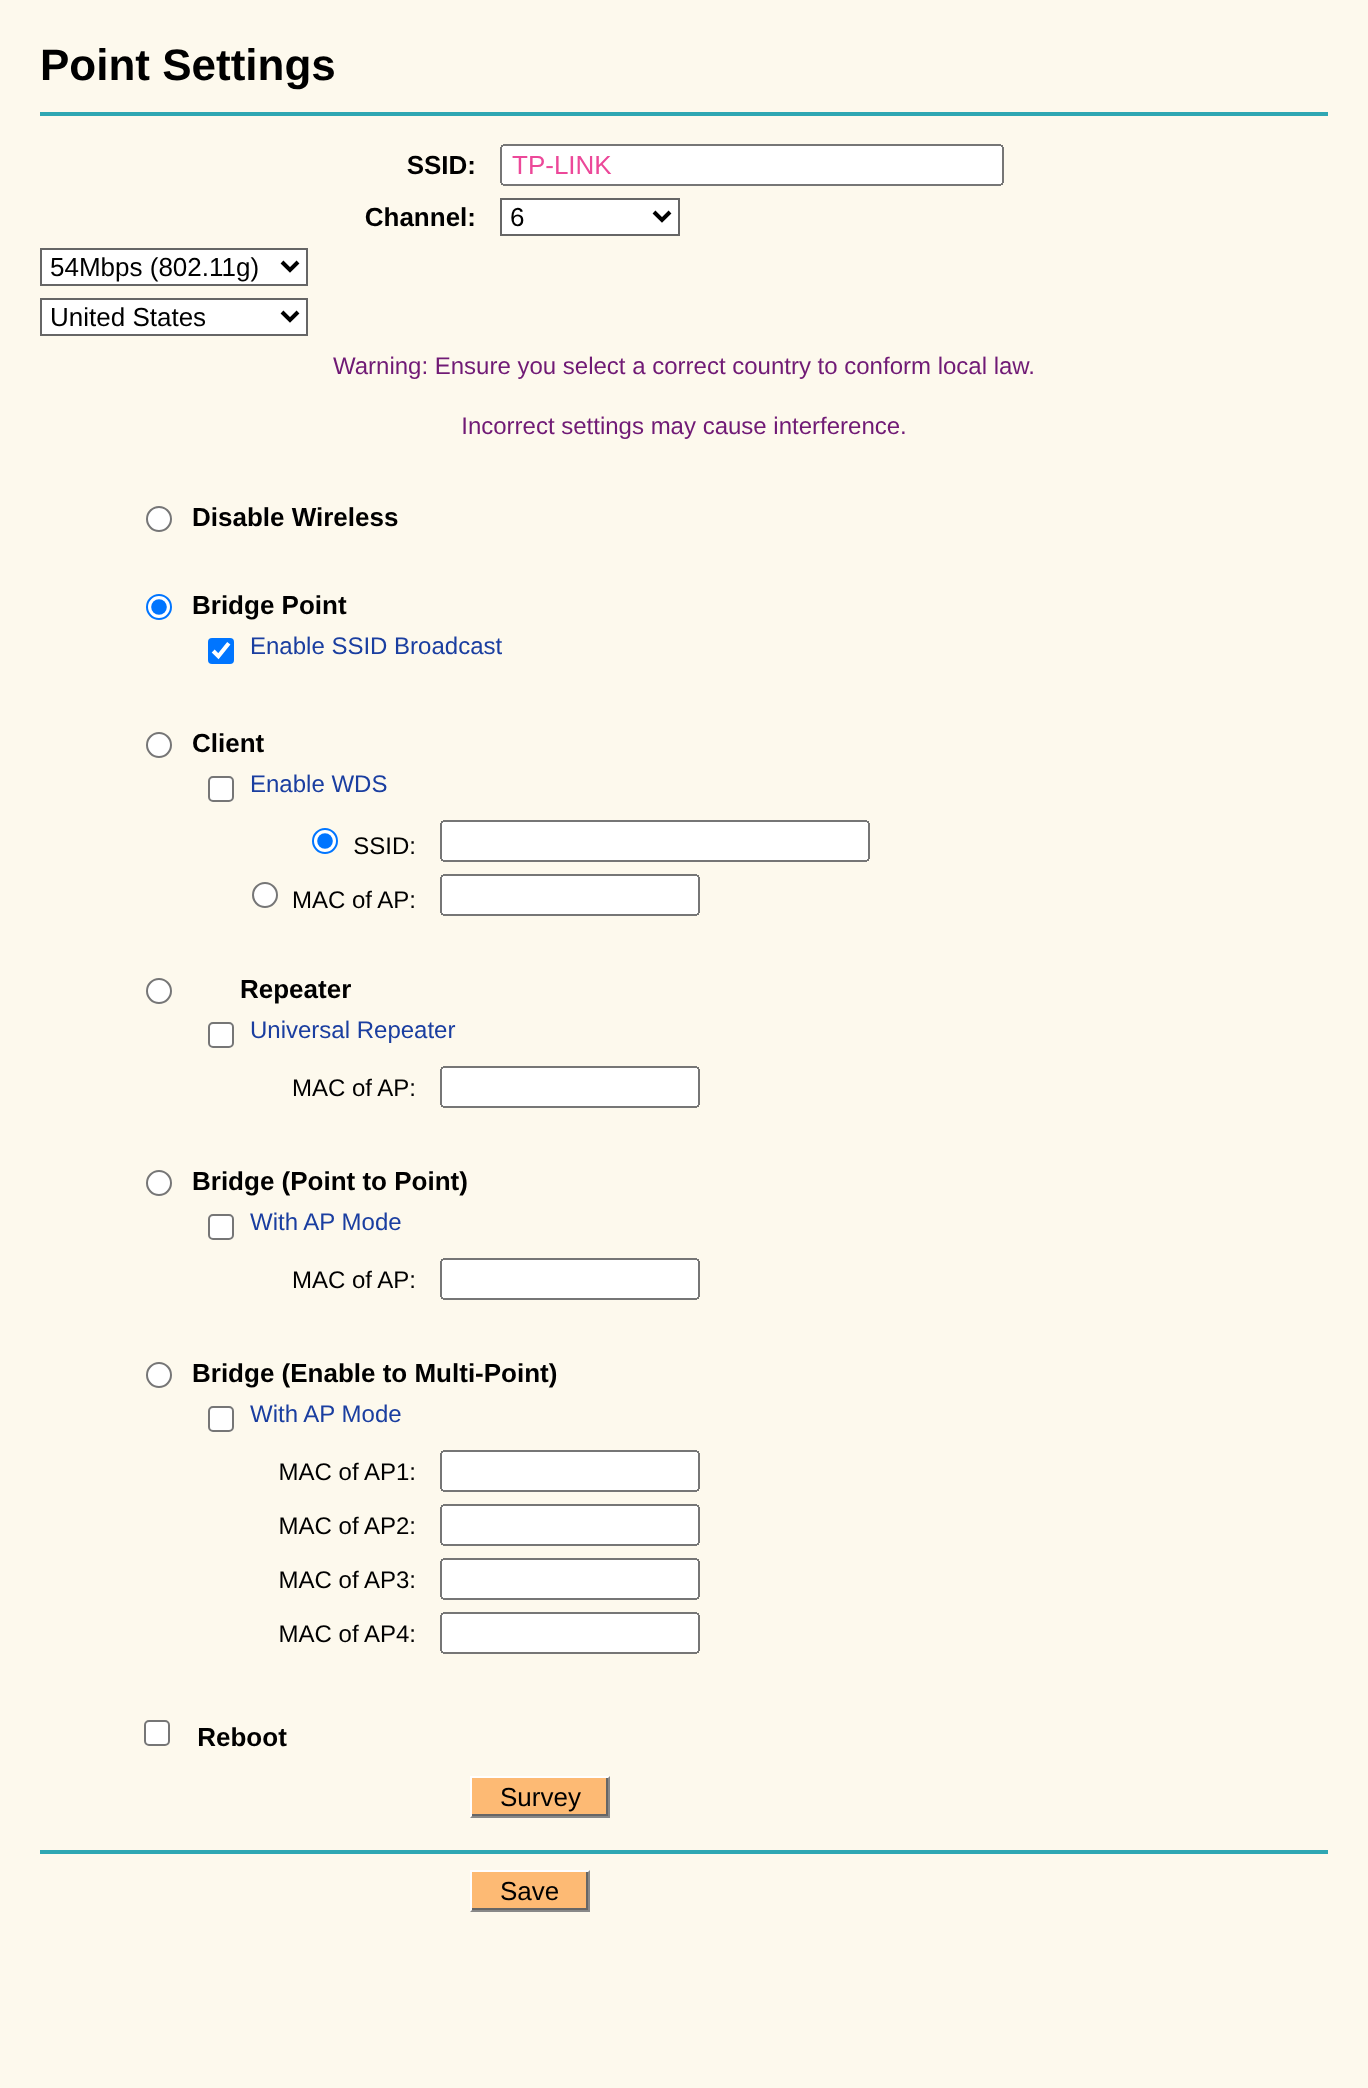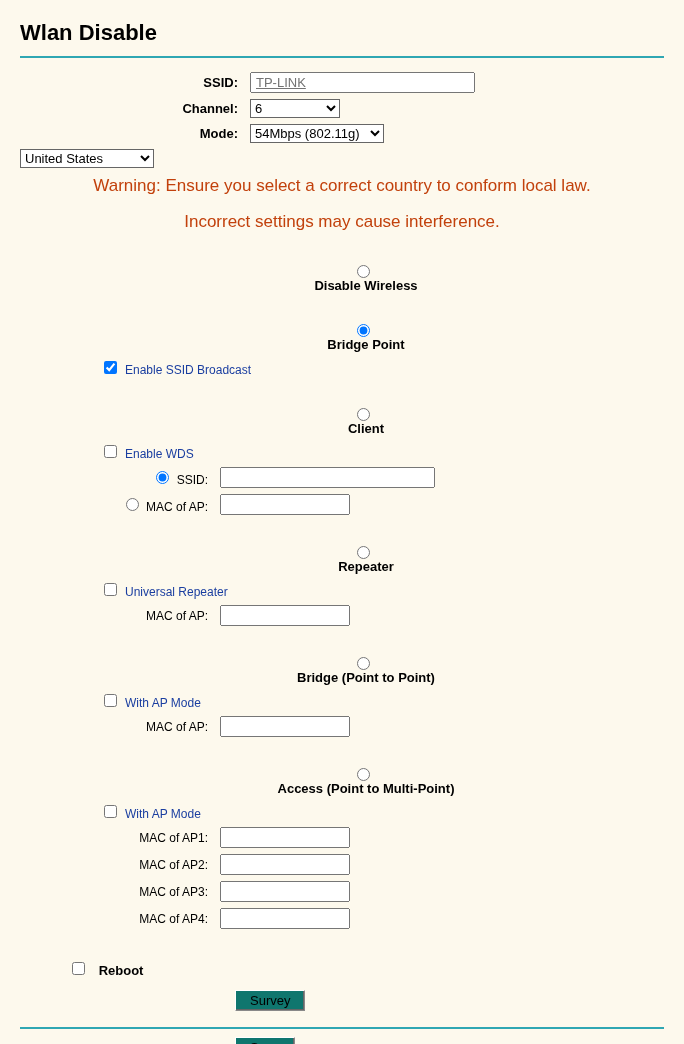--- a/index.html
+++ b/index.html
@@ -32,54 +32,52 @@
     text-align: right;
     font-weight: bold;
     padding-right: 12px;
   }
   input[type="text"] {
     font-family: Arial, Helvetica, sans-serif;
     font-size: 13px;
     padding: 1px 4px;
   }
   .ssid-input {
-    width: 225px;
-    color: #737373;
-    text-decoration: underline;
+    width: 252px;
+    color: #ec4899;
   }
   .sel {
     font-family: Arial, Helvetica, sans-serif;
     font-size: 13px;
     background: #fff;
     border: 1px solid #666;
   }
   .sel-130 { width: 134px; }
   .sel-90  { width: 90px; }
   .warning {
     text-align: center;
-    color: #c2410c;
-    font-size: 17px;
+    color: #701a75;
+    font-size: 12px;
     margin: 8px 0 2px 0;
   }
   .section {
     margin-top: 30px;
   }
   .mode-head {
     display: flex;
     align-items: center;
     margin: 18px 0 6px 48px;
     font-weight: bold;
-    flex-direction: column;
   }
   .mode-head input[type="radio"] {
     margin-right: 10px;
   }
   .sub-opt {
     display: flex;
-    align-items: flex-end;
+    align-items: flex-start;
     margin-left: 80px;
     color: #1a3ea0;
     font-size: 12px;
     margin-top: 6px;
     margin-bottom: 4px;
   }
   .sub-opt input[type="checkbox"] {
     margin-right: 8px;
   }
   .field-row {
@@ -96,21 +94,21 @@
   .mac-input {
     width: 130px;
     font-size: 12px;
   }
   .ssid-small-input {
     width: 215px;
     font-size: 12px;
   }
   .radio-inline { margin-right: 4px; }
   .btn {
-    background: #0f766e;
+    background: #fdba74;
     border: 1px solid #888;
     border-top-color:#fff;
     border-left-color:#fff;
     padding: 2px 14px;
     font-family: Arial;
     font-size: 13px;
     cursor: pointer;
     box-shadow: inset -1px -1px 0 #666;
   }
   .center-row {
@@ -126,35 +124,34 @@
   .reboot-row {
     margin-left: 48px;
     margin-top: 30px;
     font-weight: bold;
   }
   .reboot-row input { margin-right: 10px; }
 </style>
 </head>
 <body>
 
-<h2>Wlan Disable</h2>
+<h2>Point Settings</h2>
 <hr class="teal">
 
 <div class="row">
   <div class="label-col">SSID:</div>
   <input type="text" class="ssid-input" value="TP-LINK" style="">
 </div>
 <div class="row">
   <div class="label-col">Channel:</div>
   <select class="sel sel-90">
     <option>6</option>
   </select>
 </div>
 <div class="row">
-  <div class="label-col">Mode:</div>
   <select class="sel sel-130">
     <option>54Mbps (802.11g)</option>
   </select>
 </div>
 <div class="row">
   <select class="sel sel-130">
     <option>United States</option>
   </select>
 </div>
 <div class="warning">Warning: Ensure you select a correct country to conform local law.</div>
@@ -192,49 +189,49 @@
   <input type="text" class="ssid-small-input" style="">
 </div>
 <div class="field-row">
   <div class="field-label">
     <input type="radio" name="clienttype" class="radio-inline" style="">
     <span>MAC of AP:</span>
   </div>
   <input type="text" class="mac-input" style="">
 </div>
 
+<div class="mode-head" style="margin-top:28px;gap:24px;">
+  <input type="radio" name="wmode" style="">
+  <span>Repeater</span>
+</div>
+<div class="sub-opt">
+  <input type="checkbox" style="">
+  <span>Universal Repeater</span>
+</div>
+<div class="field-row">
+  <div class="field-label">MAC of AP:</div>
+  <input type="text" class="mac-input" style="">
+</div>
+
+<div class="mode-head" style="margin-top:28px;align-items:center;">
+  <input type="radio" name="wmode" style="">
+  <span>Bridge (Point to Point)</span>
+</div>
+<div class="sub-opt">
+  <input type="checkbox" style="">
+  <span>With AP Mode</span>
+</div>
+<div class="field-row">
+  <div class="field-label">MAC of AP:</div>
+  <input type="text" class="mac-input" style="">
+</div>
+
 <div class="mode-head" style="margin-top:28px;">
   <input type="radio" name="wmode" style="">
-  <span>Repeater</span>
-</div>
-<div class="sub-opt">
-  <input type="checkbox" style="">
-  <span>Universal Repeater</span>
-</div>
-<div class="field-row">
-  <div class="field-label">MAC of AP:</div>
-  <input type="text" class="mac-input" style="">
-</div>
-
-<div class="mode-head" style="margin-top:28px;align-items:center;">
-  <input type="radio" name="wmode" style="">
-  <span>Bridge (Point to Point)</span>
-</div>
-<div class="sub-opt">
-  <input type="checkbox" style="">
-  <span>With AP Mode</span>
-</div>
-<div class="field-row">
-  <div class="field-label">MAC of AP:</div>
-  <input type="text" class="mac-input" style="">
-</div>
-
-<div class="mode-head" style="margin-top:28px;">
-  <input type="radio" name="wmode" style="">
-  <span>Access (Point to Multi-Point)</span>
+  <span>Bridge (Enable to Multi-Point)</span>
 </div>
 <div class="sub-opt">
   <input type="checkbox" style="">
   <span>With AP Mode</span>
 </div>
 <div class="field-row">
   <div class="field-label">MAC of AP1:</div>
   <input type="text" class="mac-input" style="">
 </div>
 <div class="field-row">

